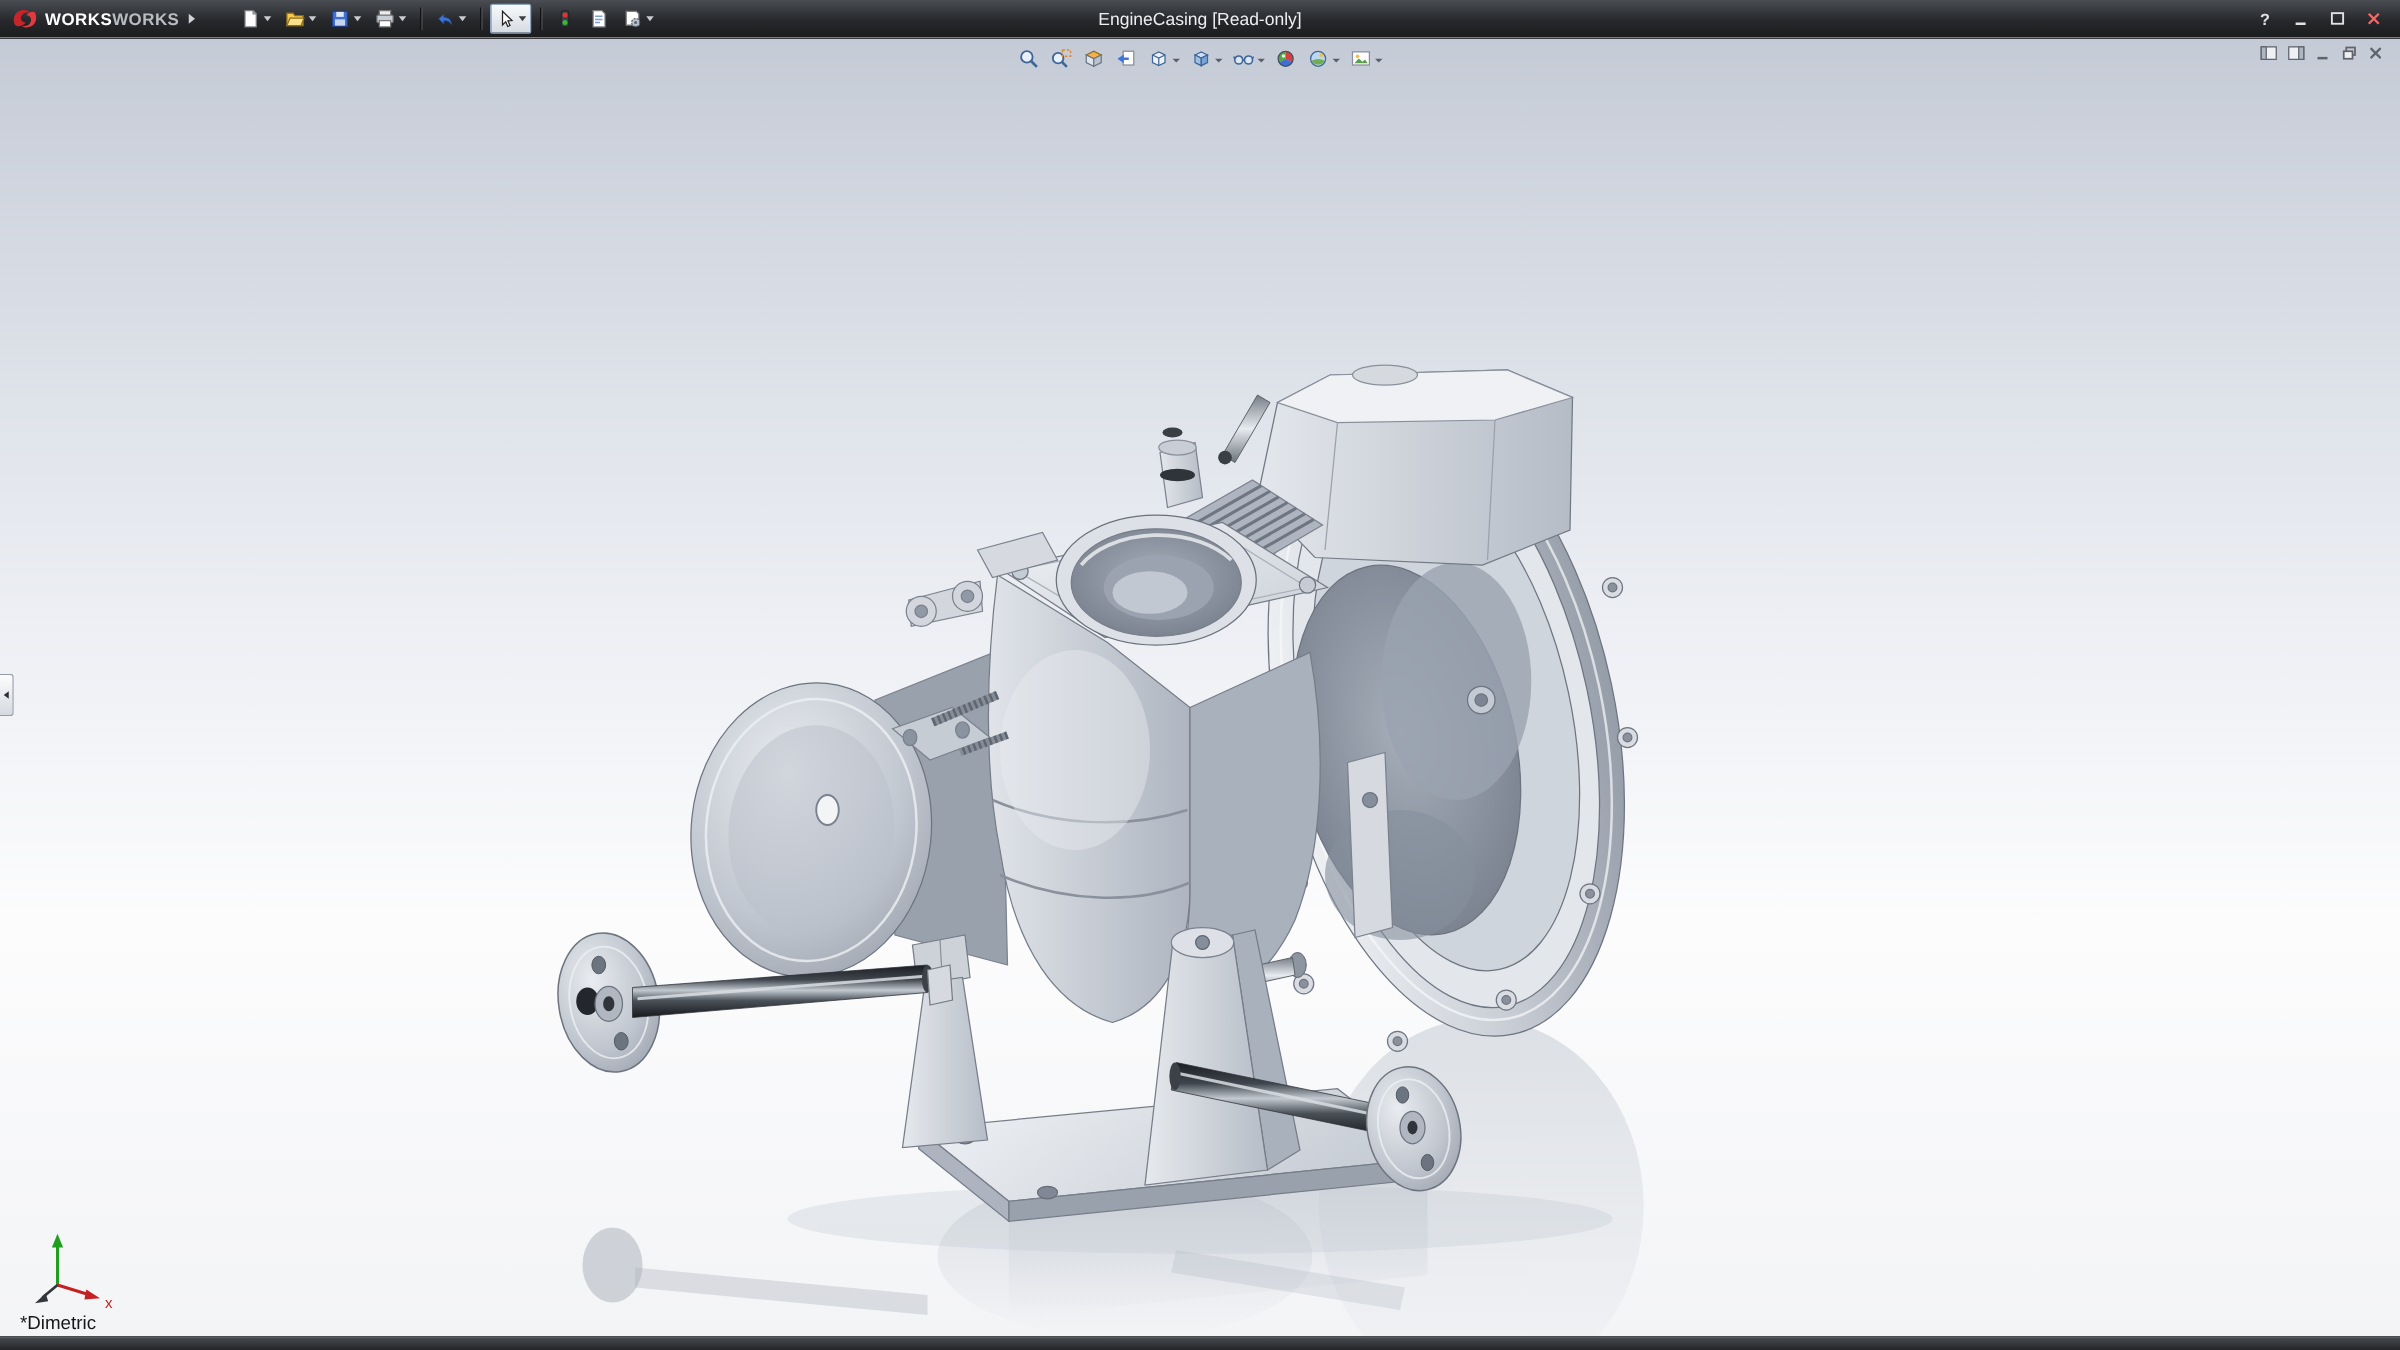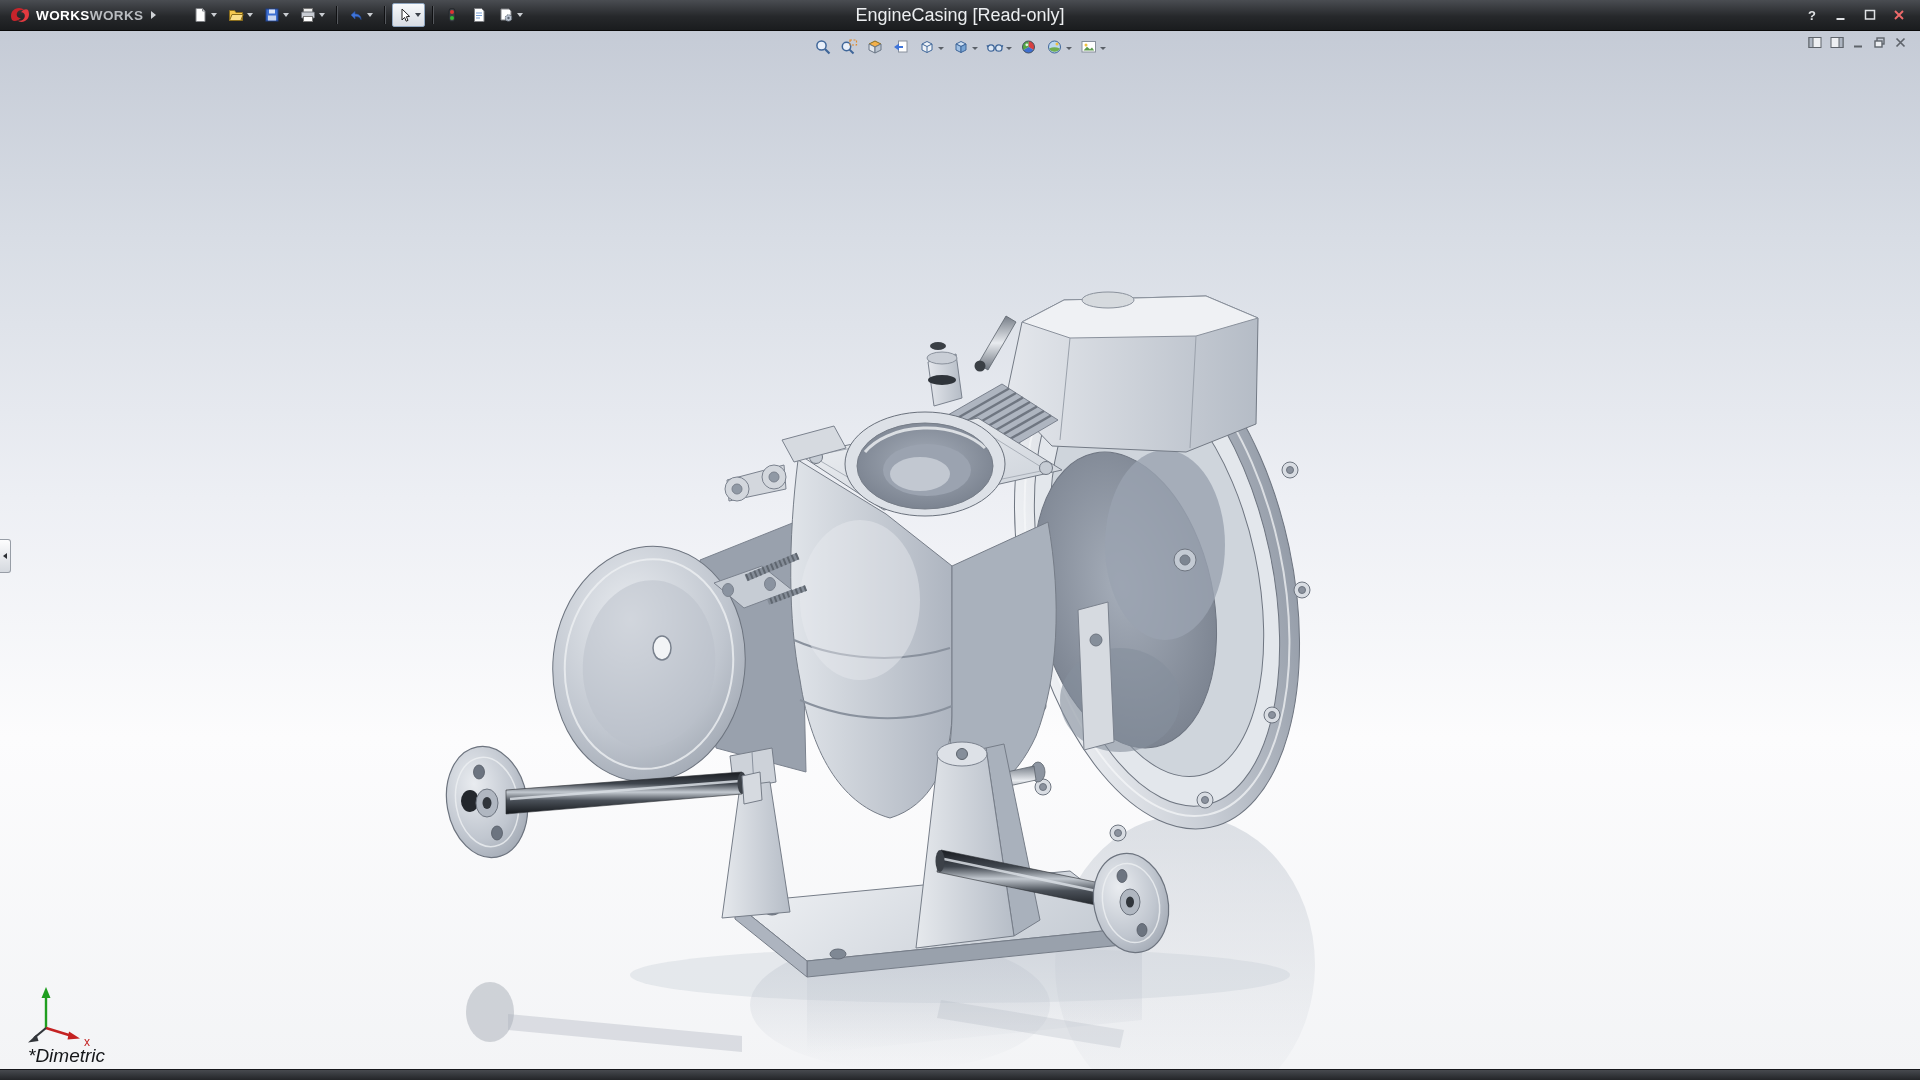--- a/index.html
+++ b/index.html
@@ -15,21 +15,21 @@
   .brand-text .works{color:#b9bcc0;font-weight:bold;}
   .brand-caret{width:0;height:0;border-top:4px solid transparent;border-bottom:4px solid transparent;
     border-left:5px solid #cfd2d6;margin-left:2px;}
   .toolbar{display:flex;align-items:center;gap:3px;margin-left:22px;height:100%;}
   .tbtn{display:flex;align-items:center;gap:3px;padding:3px 3px;border:1px solid transparent;border-radius:2px;}
   .tbtn.active{background:linear-gradient(#f7f9fb,#d7dce3);border:1px solid #8ea5bf;}
   .caret{width:0;height:0;border-left:3.5px solid transparent;border-right:3.5px solid transparent;
     border-top:4px solid #c9ccd1;}
   .tbtn.active .caret{border-top-color:#3c424a;}
   .tsep{width:1px;height:18px;background:#101113;box-shadow:1px 0 0 #54575c;margin:0 4px;}
-  .doc-title{position:absolute;left:50%;transform:translateX(-50%);color:#eceef0;font-size:18px;white-space:nowrap;}
+  .doc-title{position:absolute;left:50%;transform:translateX(-50%);color:#eceef0;font-size:14px;white-space:nowrap;}
   .wincontrols{margin-left:auto;display:flex;align-items:center;gap:7px;padding-right:10px;}
   .wc{width:22px;height:18px;display:flex;align-items:center;justify-content:center;
     color:#dfe1e4;font-size:13px;font-weight:bold;}
 
   
   .viewport{position:absolute;top:30px;left:0;right:0;bottom:10px;overflow:hidden;
     background:linear-gradient(180deg,#c5cbd6 0%,#d8dde5 20%,#edeff4 45%,#fcfcfd 68%,#f3f4f6 100%);}
   .model-svg{position:absolute;left:0;top:0;width:100%;height:100%;}
 
   .headsup{position:absolute;top:7px;left:50%;transform:translateX(-50%);
@@ -41,21 +41,21 @@
   .doc-controls{position:absolute;top:6px;right:13px;display:flex;align-items:center;gap:8px;}
   .dc{display:flex;align-items:center;justify-content:center;}
 
   .collapsed-tab{position:absolute;left:0;top:509px;width:10px;height:32px;
     background:linear-gradient(#fdfdfe,#d5d9df);border:1px solid #979da6;border-left:none;
     border-radius:0 3px 3px 0;display:flex;align-items:center;justify-content:center;}
   .collapsed-tab .tri{width:0;height:0;border-top:3.5px solid transparent;border-bottom:3.5px solid transparent;
     border-right:4.5px solid #2c2f33;}
 
   .triad{position:absolute;left:22px;bottom:18px;}
-  .orientation-label{position:absolute;left:28px;bottom:3px;font-size:19px;color:#15171a;font-style:italic;}
+  .orientation-label{position:absolute;left:16px;bottom:3px;font-size:15px;color:#15171a;}
 
   
   .statusbar{position:absolute;left:0;right:0;bottom:0;height:10px;
     background:linear-gradient(#474a4f,#232528);border-top:1px solid #15161a;}
 </style>
 </head>
 <body>
 
 <div class="titlebar">
   <div class="brand">

